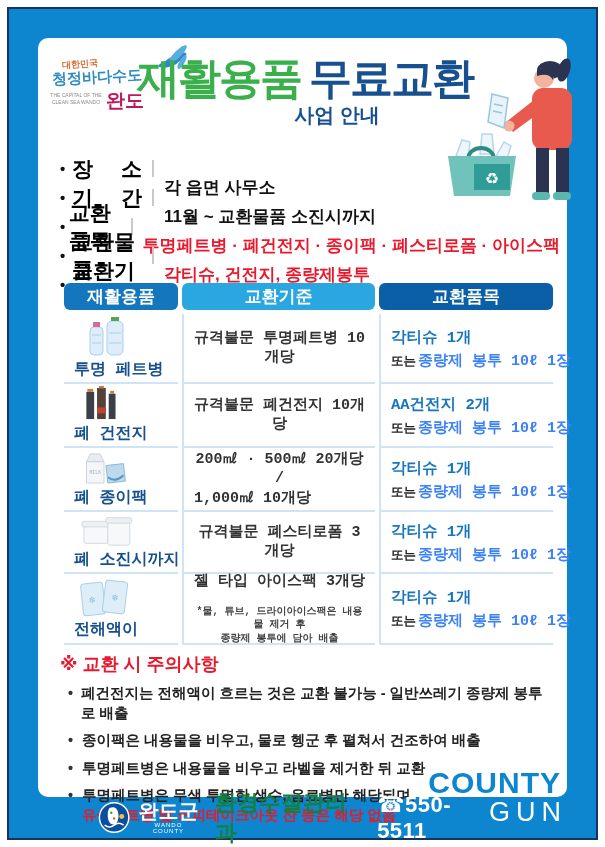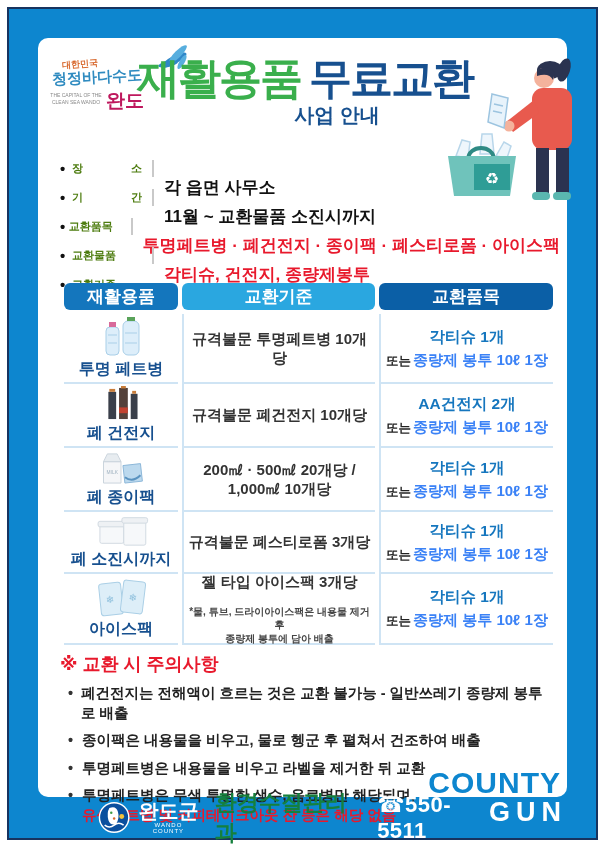--- a/index.html
+++ b/index.html
@@ -21,54 +21,54 @@
   .title-green{color:#3aaf4c;}
   .title-blue{color:#17508f;margin-left:8px;}
   .title-sub{font-size:20px;font-weight:800;color:#17508f;padding-left:64px;margin-top:1px;}
 
   .hero{position:absolute;left:398px;top:18px;width:152px;height:152px;}
 
   
   .info-list{position:absolute;left:22px;top:116px;width:500px;}
   .info-row{display:flex;align-items:center;height:29px;}
   .bullet{width:12px;font-size:15px;font-weight:800;color:#111;}
-  .ilabel{display:inline-block;width:70px;font-size:11px;font-weight:800;color:#4d7c0f;
+  .ilabel{display:inline-block;width:70px;font-size:21px;font-weight:800;color:#000000;
           text-align:justify;text-align-last:justify;}
   .idiv{border-left:2px solid #c9c9c9;height:17px;margin:0 10px;}
   .ival{font-size:17px;font-weight:800;color:#111;white-space:nowrap;margin-top:38px;}
   .ival.red{color:#e8192c;}
 
   
   .xtable{position:absolute;left:26px;top:245px;display:grid;
           grid-template-columns:114px 193px 174px;column-gap:4px;
           grid-template-rows:31px 70px 64px 64px 62px 71px;}
   .th{height:27px;align-self:start;border-radius:6px;display:flex;align-items:center;justify-content:center;
       color:#fff;font-size:17px;font-weight:800;}
-  .td{display:flex;flex-direction:column;align-items:center;justify-content:center;
-      border-bottom:2px solid #cfe4f4;padding:2px 1px;box-sizing:border-box;}
+  .td{display:flex;flex-direction:column;align-items:flex-start;justify-content:center;
+      border-bottom:2px solid #cfe4f4;padding:2px 10px;box-sizing:border-box;font-family:Liberation Mono, monospace;}
   .td.vline{border-left:2px solid #cfe4f4;}
   .cname{color:#17508f;font-weight:800;font-size:16px;margin-top:2px;white-space:nowrap;}
   .crit{font-size:15px;font-weight:700;color:#333;text-align:center;line-height:1.3;}
   .note{font-size:10px;font-weight:700;color:#444;text-align:center;line-height:1.35;margin-top:13px;}
   .reward{color:#1576be;font-weight:800;font-size:15.5px;text-align:center;}
   .alt-line{margin-top:3px;white-space:nowrap;}
   .or{color:#222;font-size:12.5px;font-weight:700;margin-right:2px;}
   .alt{color:#3b82f6;font-weight:800;font-size:15px;}
 
   
   .notice{position:absolute;left:22px;top:614px;width:495px;}
   .ntitle{color:#e8192c;font-size:18px;font-weight:800;}
   .nlist{margin-top:8px;}
   .nitem{display:flex;margin-bottom:8px;font-size:14.5px;font-weight:700;color:#222;line-height:1.35;}
   .nb{width:14px;margin-left:8px;color:#333;}
   .nred{color:#e8192c;}
 
   
   .wando{position:absolute;right:6px;bottom:-1px;color:#0d86cf;font-weight:800;font-size:30px;letter-spacing:1px;line-height:1;}
-  .gun{position:absolute;right:38px;top:799px;color:#ffffff;font-weight:700;font-size:27px;letter-spacing:6px;line-height:1;}
+  .gun{position:absolute;right:38px;top:799px;color:#ffffff;font-weight:400;font-size:27px;letter-spacing:6px;line-height:1;}
   .footer-bar{position:absolute;left:38px;top:797px;width:460px;height:41px;display:flex;align-items:center;padding-left:60px;box-sizing:border-box;}
   .forg{margin-left:8px;color:#fff;text-align:center;line-height:1;}
   .forg-ko{font-size:20px;font-weight:800;}
   .forg-en{font-size:6px;letter-spacing:1px;margin-top:1px;}
   .fdept{color:#15803d;font-size:22px;font-weight:800;margin-left:16px;}
   .fphone{color:#fff;font-size:22px;font-weight:800;margin-left:12px;letter-spacing:0.5px;}
 </style>
 </head>
 <body>
 
@@ -247,21 +247,21 @@
         </div>
       </div>
 
       <div class="td">
         <svg width="58" height="40" viewBox="0 0 58 40">
           <rect x="8" y="6" width="22" height="32" rx="3" fill="#ddeef8" stroke="#aacfe6" transform="rotate(-6 19 22)"></rect>
           <text x="18" y="26" font-size="10" fill="#8fc0dd" text-anchor="middle" transform="rotate(-6 19 22)">❄</text>
           <rect x="30" y="4" width="22" height="32" rx="3" fill="#ddeef8" stroke="#aacfe6" transform="rotate(7 41 20)"></rect>
           <text x="41" y="24" font-size="10" fill="#8fc0dd" text-anchor="middle" transform="rotate(7 41 20)">❄</text>
         </svg>
-        <div class="cname">아이스팩</div>
+        <div class="cname">전해액이</div>
       </div>
       <div class="td vline">
         <div class="crit">젤 타입 아이스팩 3개당</div>
         <div class="note">
           <div>*물, 튜브, 드라이아이스팩은 내용물 제거 후</div>
           <div>종량제 봉투에 담아 배출</div>
         </div>
       </div>
       <div class="td vline">
         <div class="reward">각티슈 1개</div>

